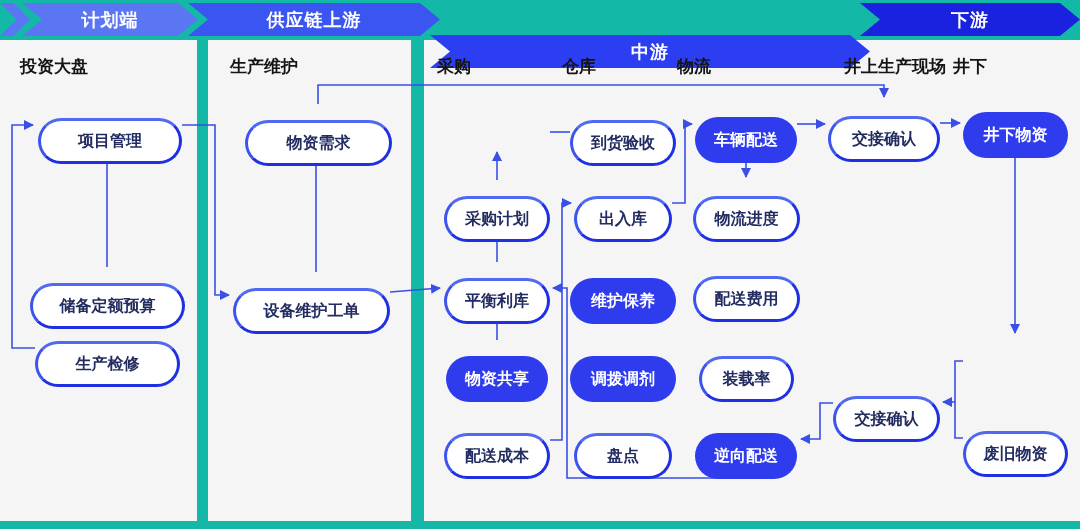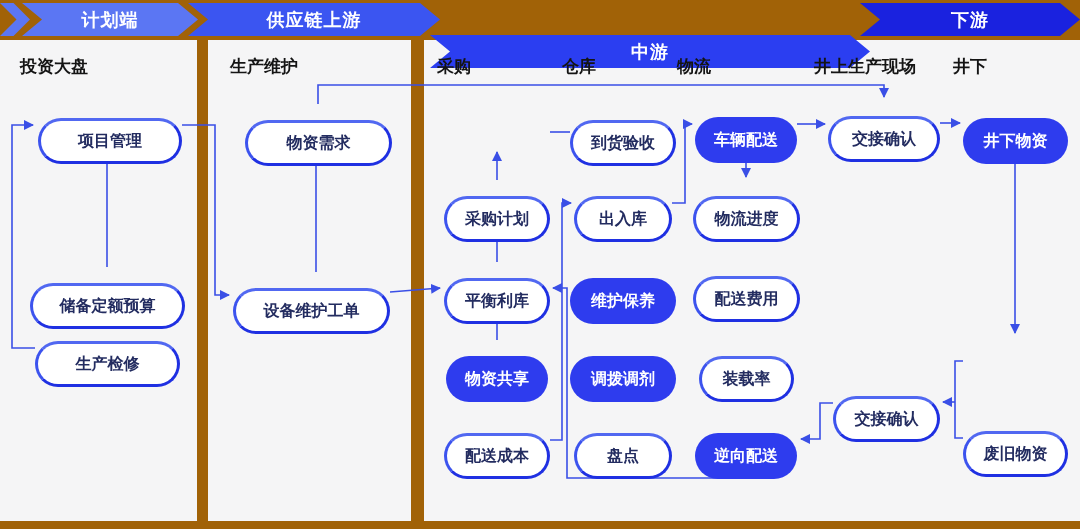--- a/index.html
+++ b/index.html
@@ -1,18 +1,18 @@
 <!DOCTYPE html>
 <html style="--stage_planning: #5b76f3; --stage_upstream: #3b55f1; --stage_midstream: #2b3ef1; --stage_downstream: #1a22df; --node_fill: #2e3cee; --node_border: #1f30e2; --node_text: #232c60; --connector: #3a4fe6; --panel_bg: #f5f5f6; --title_text: #141414;"><head>
 <meta charset="utf-8">
 <style>
   html,body{margin:0;padding:0;background:#ffffff;}
   .canvas{
     position:relative;width:1080px;height:529px;overflow:hidden;
-    background:#a16207;
+    background:#14b8a6;
     font-family:Liberation Sans, sans-serif;
   }
   
   .panel{position:absolute;top:40px;height:481px;background:var(--panel_bg,#f5f5f6);z-index:0;}
   
   .stage{
     position:absolute;top:3px;height:33px;z-index:3;
     display:flex;align-items:center;justify-content:center;
     color:#fff;font-size:18px;font-weight:700;letter-spacing:1px;
     clip-path:polygon(0 0, calc(100% - 20px) 0, 100% 50%, calc(100% - 20px) 100%, 0 100%, 20px 50%);
@@ -62,21 +62,21 @@
   <div class="stage s1" style="left:22px;width:176px">计划端</div>
   <div class="stage s2" style="left:188px;width:252px">供应链上游</div>
   <div class="stage s3" style="left:430px;width:440px">中游</div>
   <div class="stage s4" style="left:860px;width:220px">下游</div>
 
   <div class="col-title" style="left:20px;width:160px">投资大盘</div>
   <div class="col-title" style="left:230px;width:160px">生产维护</div>
   <div class="col-title" style="left:437px;width:120px">采购</div>
   <div class="col-title" style="left:562px;width:120px">仓库</div>
   <div class="col-title" style="left:677px;width:120px">物流</div>
-  <div class="col-title" style="left:814px;width:140px">井上生产现场</div>
+  <div class="col-title" style="left:844px;width:140px">井上生产现场</div>
   <div class="col-title" style="left:953px;width:120px">井下</div>
 
   <svg id="wires" width="1080" height="529" viewBox="0 0 1080 529">
     <defs>
       <marker id="arr" markerUnits="userSpaceOnUse" markerWidth="12" markerHeight="12" refX="9" refY="5" orient="auto">
         <path class="arrowhead" d="M0,0 L10,5 L0,10 Z"></path>
       </marker>
     </defs>
     <path d="M35,348 H12 V125 H33" marker-end="url(#arr)"></path>
     <path d="M107,267 V152" marker-end="url(#arr)"></path>
@@ -120,16 +120,16 @@
 
   <div class="pill filled" style="left:695px;top:101px;width:102px">车辆配送</div>
   <div class="pill" style="left:693px;top:180px;width:107px">物流进度</div>
   <div class="pill" style="left:699px;top:340px;width:95px">装载率</div>
   <div class="pill" style="left:693px;top:260px;width:107px">配送费用</div>
   <div class="pill filled" style="left:695px;top:417px;width:102px">逆向配送</div>
 
   <div class="pill" style="left:828px;top:100px;width:112px">交接确认</div>
   <div class="pill" style="left:833px;top:380px;width:107px">交接确认</div>
 
-  <div class="pill filled" style="left:963px;top:102px;width:105px">井下物资</div>
+  <div class="pill filled" style="left:963px;top:96px;width:105px">井下物资</div>
   <div class="pill" style="left:963px;top:415px;width:105px">废旧物资</div>
 
 </div>
 
 </body></html>

